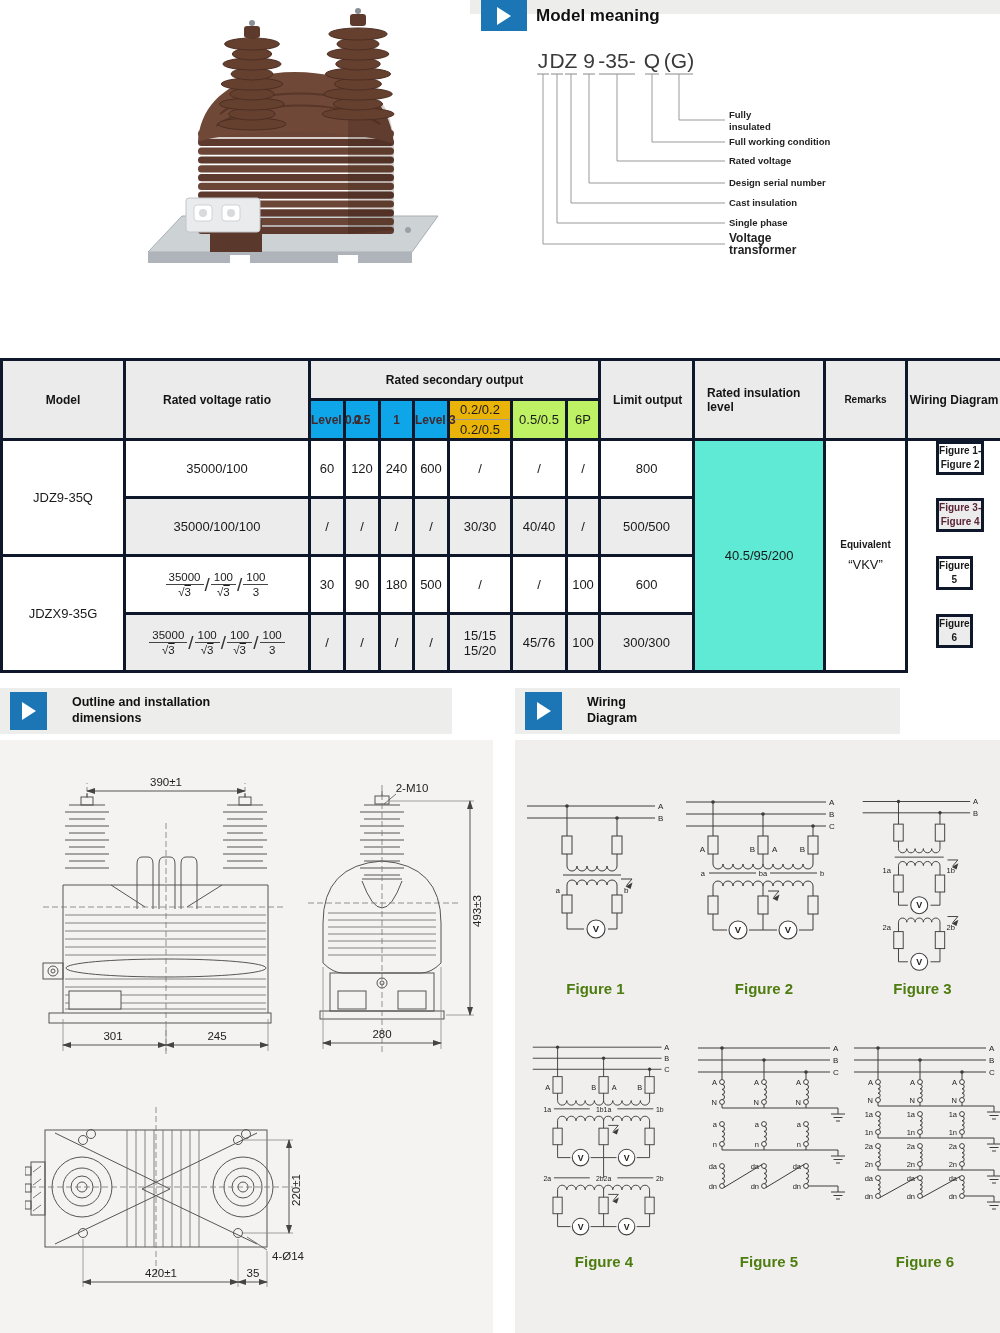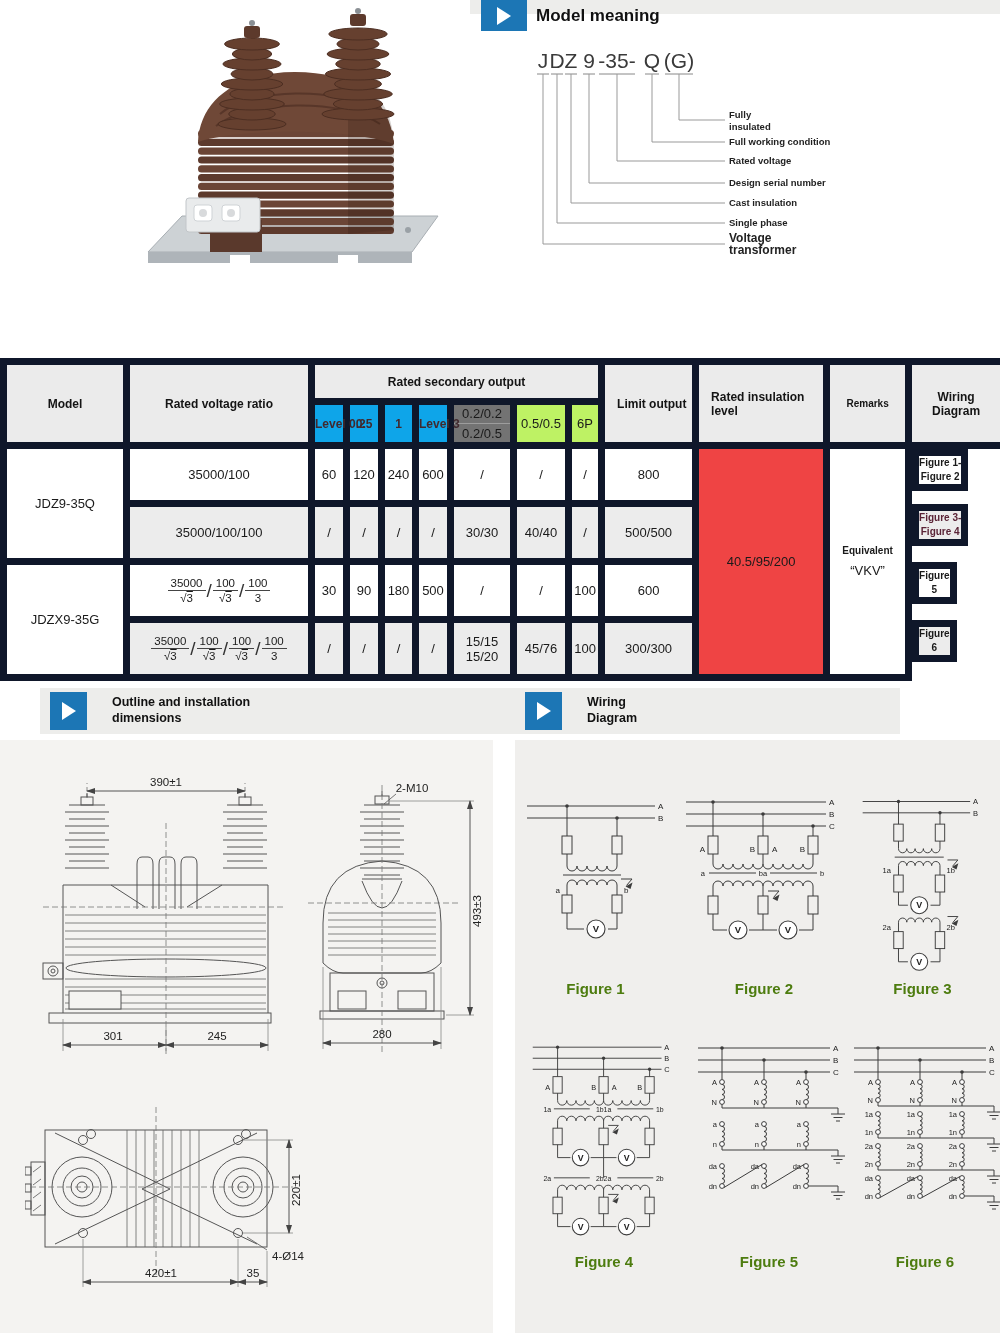--- a/index.html
+++ b/index.html
@@ -10,55 +10,55 @@
   .bluebox{position:absolute;background:#1c76b5;display:flex;align-items:center;justify-content:center;}
   .tri{width:0;height:0;border-style:solid;border-width:9px 0 9px 14px;border-color:transparent transparent transparent #ffffff;}
   .sectitle{position:absolute;font-weight:bold;color:#111;line-height:1.25;}
   .t-model{left:66px;top:5px;font-size:17px;}
   .t-two{font-size:13px;}
   #bar-model{left:470px;top:0;width:530px;height:14px;}
   #bar-model .bluebox{left:11px;top:0;width:46px;height:31px;}
   #bar-tech{left:0;top:305px;width:1000px;height:40px;}
   #bar-tech .bluebox{left:10px;top:2px;width:37px;height:36px;}
   #bar-tech .sectitle{left:70px;top:4px;}
-  #bar-outline{left:0;top:688px;width:493px;height:46px;margin-left:40px;}
+  #bar-outline{left:0;top:688px;width:452px;height:46px;}
   #bar-outline .bluebox{left:10px;top:4px;width:37px;height:38px;}
   #bar-outline .sectitle{left:72px;top:7px;font-size:12.5px;}
   #bar-wiring{left:515px;top:688px;width:385px;height:46px;}
   #bar-wiring .bluebox{left:10px;top:4px;width:37px;height:38px;}
   #bar-wiring .sectitle{left:72px;top:7px;font-size:12.5px;}
   .panel{position:absolute;top:740px;height:593px;}
   #panel-left{left:0;width:493px;background:#f4f3f1;}
   #panel-right{left:515px;width:485px;background:#f0efed;}
   #photo{position:absolute;left:90px;top:2px;}
   #modeldiag{position:absolute;left:470px;top:30px;}
   
   #ptable{position:absolute;left:0;top:358px;width:1000px;border-collapse:collapse;table-layout:fixed;}
-  #ptable th,#ptable td{border:7px solid #0f172a;text-align:center;vertical-align:middle;padding:0;}
+  #ptable th,#ptable td{border:3px solid #0f172a;text-align:center;vertical-align:middle;padding:0;}
   #ptable tr.h1{height:40px;}
   #ptable tr.h2{height:36px;}
   #ptable tbody tr{height:58px;}
   .thm{background:#ebebeb;font-size:12px;font-weight:bold;color:#141414;}
   .tl{text-align:left !important;padding-left:12px !important;}
   .sm{font-size:10px !important;}
   .ths{background:#0ea5e9;font-size:12px;font-weight:bold;color:#41292e;white-space:nowrap;overflow:visible;}
   .thv{background:#bef264;font-size:13px;font-weight:normal;}
-  .stk{background:#737373;font-weight:normal;font-size:13px;}
+  .stk{background:#eab308;font-weight:normal;font-size:13px;}
   .stk1{padding:1px 0 2px;}
   .stk2{border-top:1px solid #9d9d9d;padding:2px 0 1px;}
   tr.odd td{background:#fff;}
   tr.even td{background:#ececec;align-items:center;}
   #ptable td.model{background:#fff;font-size:13px;}
-  #ptable td.ins{background:#ef4444;font-size:13px;}
+  #ptable td.ins{background:#5eead4;font-size:13px;}
   #ptable td.rem{background:#fff;}
   .rem1{font-weight:bold;font-size:10px;}
   .rem2{font-size:13px;margin-top:7px;}
   #ptable td.val{font-size:13px;}
   #ptable td.ratio{font-size:13px;}
-  #ptable td.fig{font-weight:bold;font-size:10px;line-height:1.4;}
+  #ptable td.fig{font-weight:bold;font-size:10px;line-height:1.4;margin-left:28px;}
   .frac{display:inline-block;vertical-align:middle;text-align:center;font-size:11.5px;line-height:1.05;}
   .frac .num{display:block;border-bottom:1px solid #444;padding:0 3px 1px;}
   .frac .den{display:block;padding-top:1px;}
   .ovl{text-decoration:overline;}
   .fsep{font-size:19px;vertical-align:middle;padding:0 1px;color:#333;}
   
   .draw{position:absolute;}
   #fv{left:25px;top:763px;}
   #sv{left:300px;top:763px;}
   #pv{left:25px;top:1085px;}

